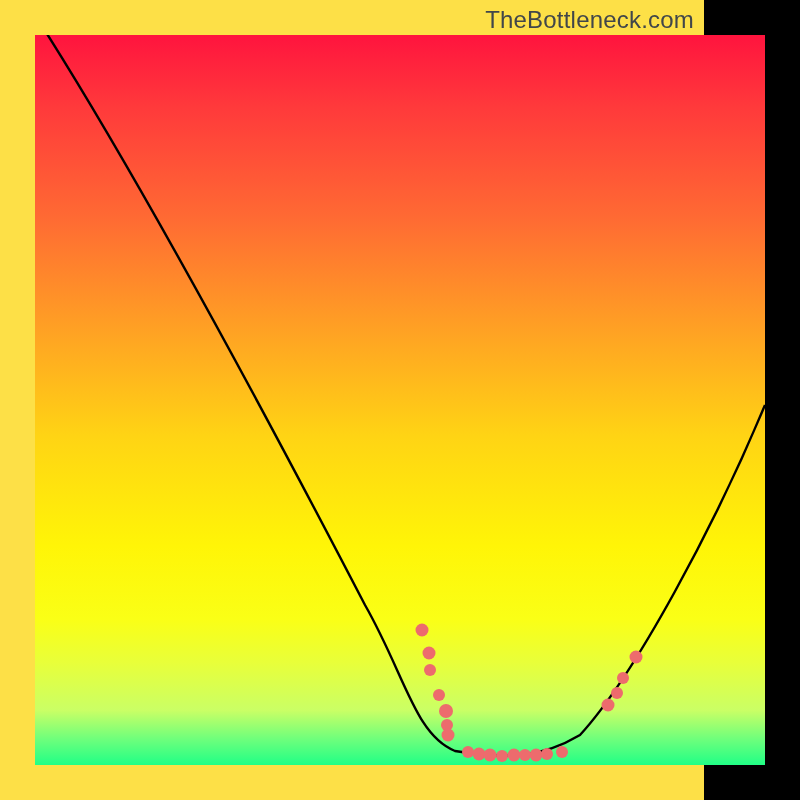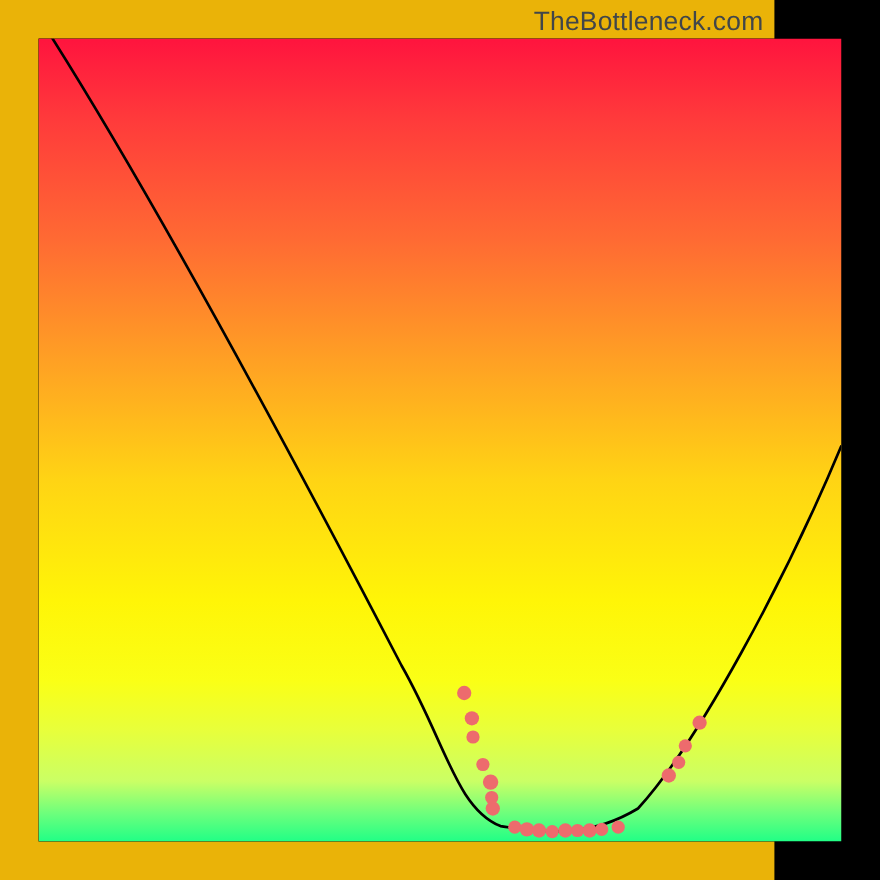--- a/index.html
+++ b/index.html
@@ -1,21 +1,21 @@
 <!DOCTYPE html>
 <html><head>
 <meta charset="utf-8">
 <style>
   * { margin: 0; padding: 0; box-sizing: border-box; }
   html, body { width: 800px; height: 800px; overflow: hidden; background: #000; }
   .stage {
     position: relative;
     width: 704px;
     height: 800px;
-    background: #eab308;
+    background: #fde047;
   }
   .watermark {
     position: absolute;
     top: 6px;
     right: 10px;
     font-family: Arial, Helvetica, sans-serif;
     font-size: 24px;
     color: #41464a;
     letter-spacing: 0.2px;
     z-index: 50;

